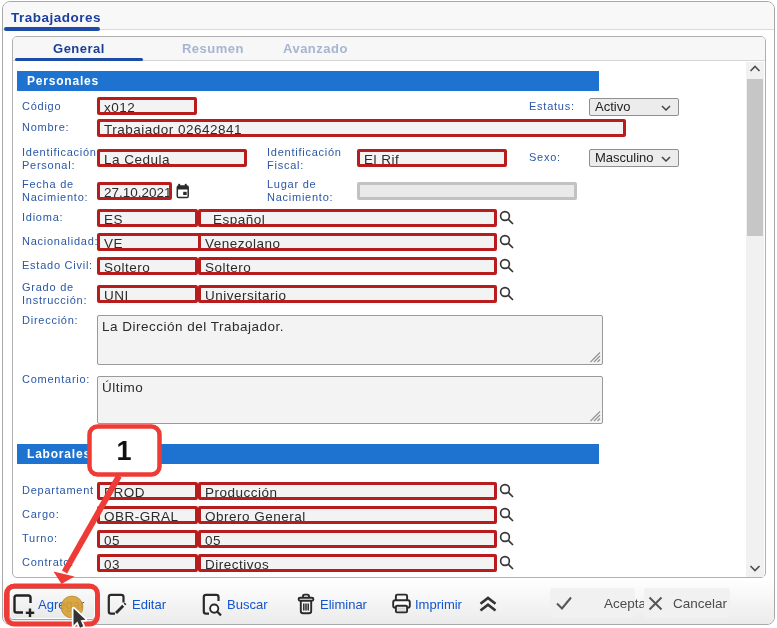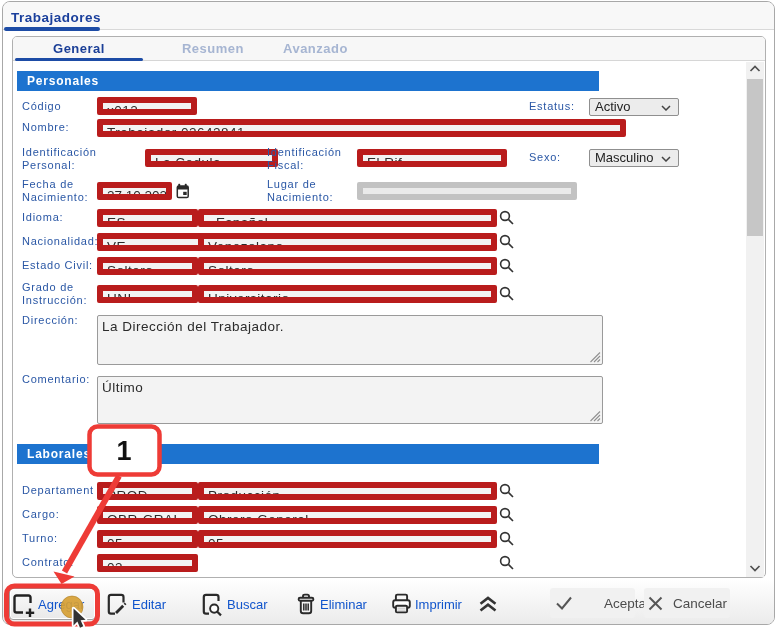--- a/index.html
+++ b/index.html
@@ -1,20 +1,20 @@
 <!DOCTYPE html>
 <html><head>
 <meta charset="utf-8">
 <style>
   * { margin:0; padding:0; box-sizing:border-box; }
   html,body { width:777px; height:628px; background:#fff; font-family:"Liberation Sans", sans-serif; }
   #app { position:absolute; left:0; top:0; width:777px; height:628px; overflow:hidden; }
   .abs { position:absolute; }
   .lbl { position:absolute; font-size:11px; color:#2a57a5; letter-spacing:0.75px; line-height:12.5px; white-space:nowrap; }
-  .inp { position:absolute; height:18px; background:#f3f3f3; border:6px solid #b91c1c; border-radius:2px;
+  .inp { position:absolute; height:18px; background:#f3f3f3; border:3px solid #b91c1c; border-radius:2px;
          font-size:13.5px; color:#2b2b2b; letter-spacing:0.5px; line-height:16px; padding-left:4px; white-space:nowrap; overflow:hidden; }
   .inp.dis { background:#eaeaea; border-color:#c2c2c2; }
   .ta { position:absolute; background:#f3f3f3; border:1px solid #9a9a9a; border-radius:2px;
         font-size:13.5px; color:#2b2b2b; letter-spacing:0.5px; padding:3px 4px; }
   .dd { position:absolute; width:90px; height:18px; background:#ececec; border:1px solid #8f8f8f; border-radius:2px;
         font-size:13px; color:#222; line-height:16px; padding-left:5px; }
   .hdrbar { position:absolute; left:17px; width:582px; height:20px; background:#1d73cf; color:#fff;
             font-size:12px; font-weight:bold; letter-spacing:0.8px; line-height:20px; padding-left:10px; }
   .tbtxt { position:absolute; font-size:13px; color:#1155cc; white-space:nowrap; }
 </style>
@@ -42,21 +42,21 @@
   <div class="dd" style="left:589px; top:98px;">Activo
     <svg width="10" height="6" style="position:absolute; right:7px; top:6px;" viewBox="0 0 10 6">
         <polyline points="1,1 5,5 9,1" fill="none" stroke="#444" stroke-width="1.5"></polyline>
       </svg>
   </div>
 
   <div class="lbl" style="left:22px; top:121px;">Nombre:</div>
   <div class="inp" style="left:97px; top:119px; width:529px;">Trabajador 02642841</div>
 
   <div class="lbl" style="left:22px; top:146px;">Identificación<br>Personal:</div>
-  <div class="inp" style="left:97px; top:149px; width:133px;margin-left:48px;">La Cedula</div>
+  <div class="inp" style="left:97px; top:149px; width:150px;">La Cedula</div>
   <div class="lbl" style="left:267px; top:146px;">Identificación<br>Fiscal:</div>
   <div class="inp" style="left:357px; top:149px; width:150px;">El Rif</div>
   <div class="lbl" style="left:529px; top:151px;">Sexo:</div>
   <div class="dd" style="left:589px; top:149px;">Masculino
     <svg width="10" height="6" style="position:absolute; right:7px; top:6px;" viewBox="0 0 10 6">
         <polyline points="1,1 5,5 9,1" fill="none" stroke="#444" stroke-width="1.5"></polyline>
       </svg>
   </div>
 
   <div class="lbl" style="left:22px; top:178px;">Fecha de<br>Nacimiento:</div>
@@ -142,20 +142,21 @@
   <div class="lbl" style="left:22px; top:532px;">Turno:</div>
   <div class="inp" style="left:97px; top:530px; width:101px;">05</div>
   <div class="inp" style="left:198px; top:530px; width:299px;">05</div>
   <svg class="abs" style="left:499px; top:531px;" width="16" height="16" viewBox="0 0 16 16">
       <circle cx="6" cy="6" r="4.4" fill="none" stroke="#333" stroke-width="1.6"></circle>
       <line x1="9.4" y1="9.4" x2="14" y2="14" stroke="#333" stroke-width="1.6"></line>
     </svg>
 
   <div class="lbl" style="left:22px; top:556px;">Contrato:</div>
   <div class="inp" style="left:97px; top:554px; width:101px;">03</div>
+  <div class="inp" style="left:198px; top:554px; width:299px;">Directivos</div>
   <svg class="abs" style="left:499px; top:555px;" width="16" height="16" viewBox="0 0 16 16">
       <circle cx="6" cy="6" r="4.4" fill="none" stroke="#333" stroke-width="1.6"></circle>
       <line x1="9.4" y1="9.4" x2="14" y2="14" stroke="#333" stroke-width="1.6"></line>
     </svg>
 
   <div class="abs" style="left:746px; top:62px; width:18px; height:515px; background:#f1f1f1;"></div>
   <div class="abs" style="left:747px; top:79px; width:16px; height:157px; background:#c6c6c6;"></div>
   <svg class="abs" style="left:749px; top:65px;" width="12" height="8" viewBox="0 0 12 8">
       <polyline points="1.5,6 6,1.5 10.5,6" fill="none" stroke="#505050" stroke-width="1.7"></polyline>
     </svg>

